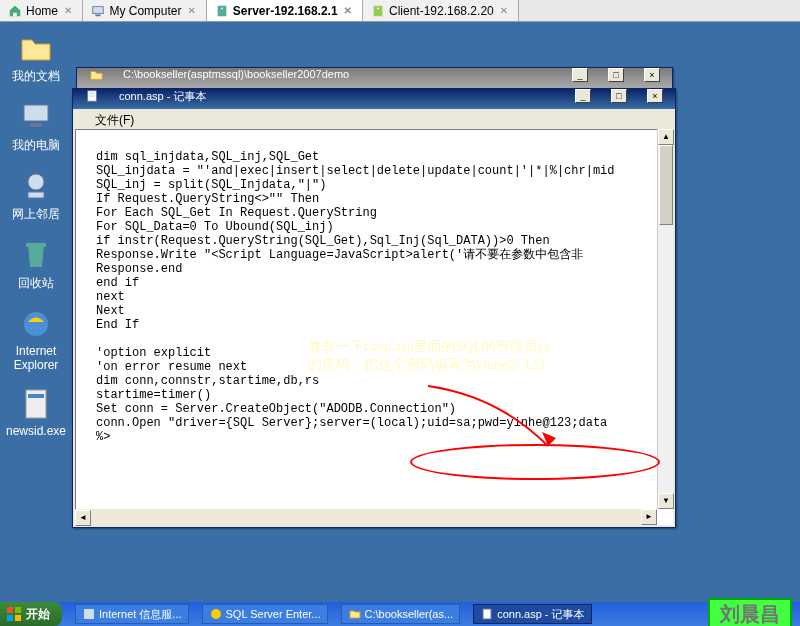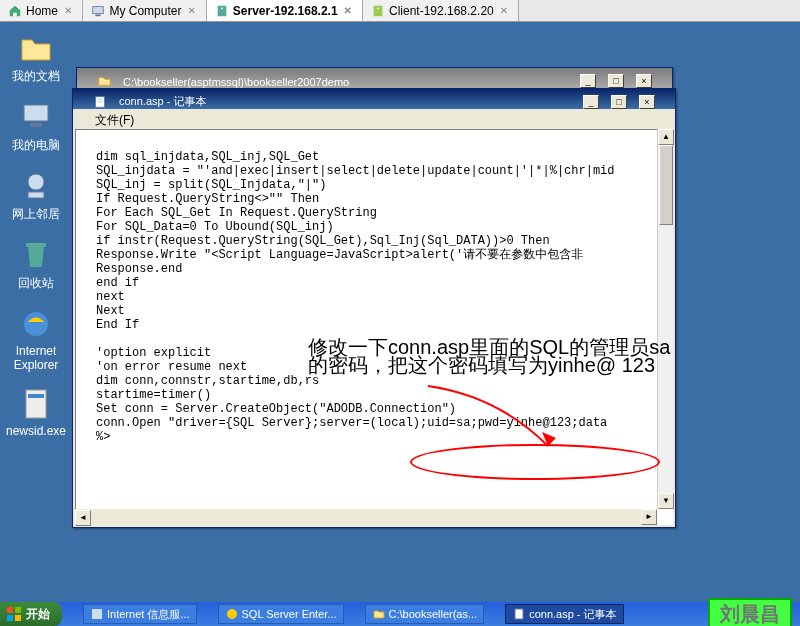--- a/index.html
+++ b/index.html
@@ -15,21 +15,21 @@
 
 .desktop { position: absolute; top: 22px; left: 0; right: 0; bottom: 24px; background: #3a6ea5; }
 .desktop-icons { position: absolute; left: 4px; top: 8px; display: flex; flex-direction: column; gap: 14px; }
 .dicon { width: 64px; display: flex; flex-direction: column; align-items: center; color: #fff; font-size: 12px; text-align: center; gap: 2px; }
 .dicon-img { width: 36px; height: 36px; }
 
 
 .window { position: absolute; border: 1px solid #0a246a; background: #ece9d8; box-shadow: 1px 1px 2px rgba(0,0,0,.4); }
 .win-back { left: 76px; top: 45px; width: 597px; height: 440px; }
 .win-front { left: 72px; top: 66px; width: 604px; height: 440px; }
-.titlebar { height: 20px; background: linear-gradient(#0a246a, #3a6ea5); color: #fff; display: flex; align-items: flex-end; padding: 0 20px; font-size: 11px; gap: 12px; }
+.titlebar { height: 20px; background: linear-gradient(#0a246a, #3a6ea5); color: #fff; display: flex; align-items: flex-start; padding: 0 12px; font-size: 11px; gap: 20px; }
 .titlebar.inactive { background: linear-gradient(#7a7a7a, #aaa); }
 .title-icon { width: 14px; height: 14px; }
 .titlebar .spacer { flex: 1; }
 .win-btn { width: 16px; height: 14px; background: #ece9d8; border: 1px solid #fff; border-right-color:#404040; border-bottom-color:#404040; font-size: 9px; text-align: center; line-height: 12px; color: #000; cursor: pointer; }
 
 .menubar { display: flex; gap: 2px; padding: 2px 16px; background: #ece9d8; font-size: 12px; flex-direction: column; }
 .menu-item { padding: 1px 6px; cursor: pointer; }
 
 .content-area { position: absolute; top: 40px; left: 2px; right: 2px; bottom: 2px; background: #fff; border: 1px solid #808080; border-right-color:#fff; border-bottom-color:#fff; overflow: hidden; }
 .text-content { font-family: "Courier New", monospace; font-size: 12px; line-height: 14px; white-space: pre; padding: 20px; color: #000; width: 580px; height: 100%; overflow: hidden; }
@@ -37,28 +37,28 @@
 .scrollbar-v { position: absolute; right: 2px; top: 40px; bottom: 18px; width: 16px; background: #ece9d8; border-left: 1px solid #ccc; }
 .sb-btn { width: 16px; height: 16px; background: #ece9d8; border: 1px solid #fff; border-right-color:#808080; border-bottom-color:#808080; font-size: 8px; text-align: center; line-height: 14px; }
 .sb-track { position:absolute; top:16px; bottom:16px; left:0; right:0; background:#f0f0f0;}
 .sb-thumb { width:14px; height:80px; margin:0 auto; background:#d4d0c8; border:1px solid #fff; border-right-color:#808080; border-bottom-color:#808080;}
 .sb-btn.bottom{position:absolute;bottom:0;}
 .scrollbar-h { position:absolute; left:2px; right:18px; bottom:2px; height:16px; background:#ece9d8;}
 .sb-btn-h{width:16px;height:16px;display:inline-block;background:#ece9d8;border:1px solid #fff;border-right-color:#808080;border-bottom-color:#808080;font-size:8px;text-align:center;line-height:14px;}
 .sb-btn-h.right{float:right;}
 
 
-.annotation { position: absolute; left: 308px; top: 316px; color: #000000; font-size: 20px; font-family: Liberation Sans, sans-serif; line-height: 18px; z-index: 50; pointer-events: none; }
+.annotation { position: absolute; left: 308px; top: 316px; color: #fef9c3; font-size: 14px; font-family: Liberation Serif, serif; line-height: 18px; z-index: 50; pointer-events: none; }
 .arrow-svg { position:absolute; left: 418px; top: 354px; z-index:49; pointer-events:none; }
 .ellipse { position:absolute; left: 410px; top: 422px; width: 250px; height: 36px; border: 2px solid #ff0000; border-radius: 50%; z-index:48; pointer-events:none; }
 
 
 .taskbar { position:absolute; bottom:0; left:0; right:0; height:24px; background: linear-gradient(#245edc, #3b7de0); display:flex; align-items:center; padding-right:8px; }
 .start-btn { background: linear-gradient(#3c8b3c, #2a6b2a); color:#fff; height:24px; padding: 0 12px 0 6px; font-weight:bold; display:flex;align-items:center; gap:4px; border-radius:0 8px 8px 0; font-size:12px;}
-.task-btn { height:20px; margin-left:21px; padding:0 6px; background:#3b7de0; border:1px solid #2a5bb0; color:#fff; display:flex;align-items:center; gap:3px; font-size:11px; max-width:150px; overflow:hidden; white-space:nowrap; cursor:pointer;}
+.task-btn { height:20px; margin-left:13px; padding:0 6px; background:#3b7de0; border:1px solid #2a5bb0; color:#fff; display:flex;align-items:center; gap:3px; font-size:11px; max-width:150px; overflow:hidden; white-space:nowrap; cursor:pointer;}
 .task-btn.active { background:#1e4aa0; border-color:#0a246a;}
 .watermark { margin-left:auto; background:#42ff42; border:2px solid #00aa00; padding:1px 10px; font-size:20px; color:#737373; font-weight:bold; }
 
 .folder-svg { fill:#fce79a; stroke:#d4a017; }
 .computer-svg { fill:#cde; stroke:#679; }
 </style>
 </head>
 <body>
 
 <div class="tabs-bar">

